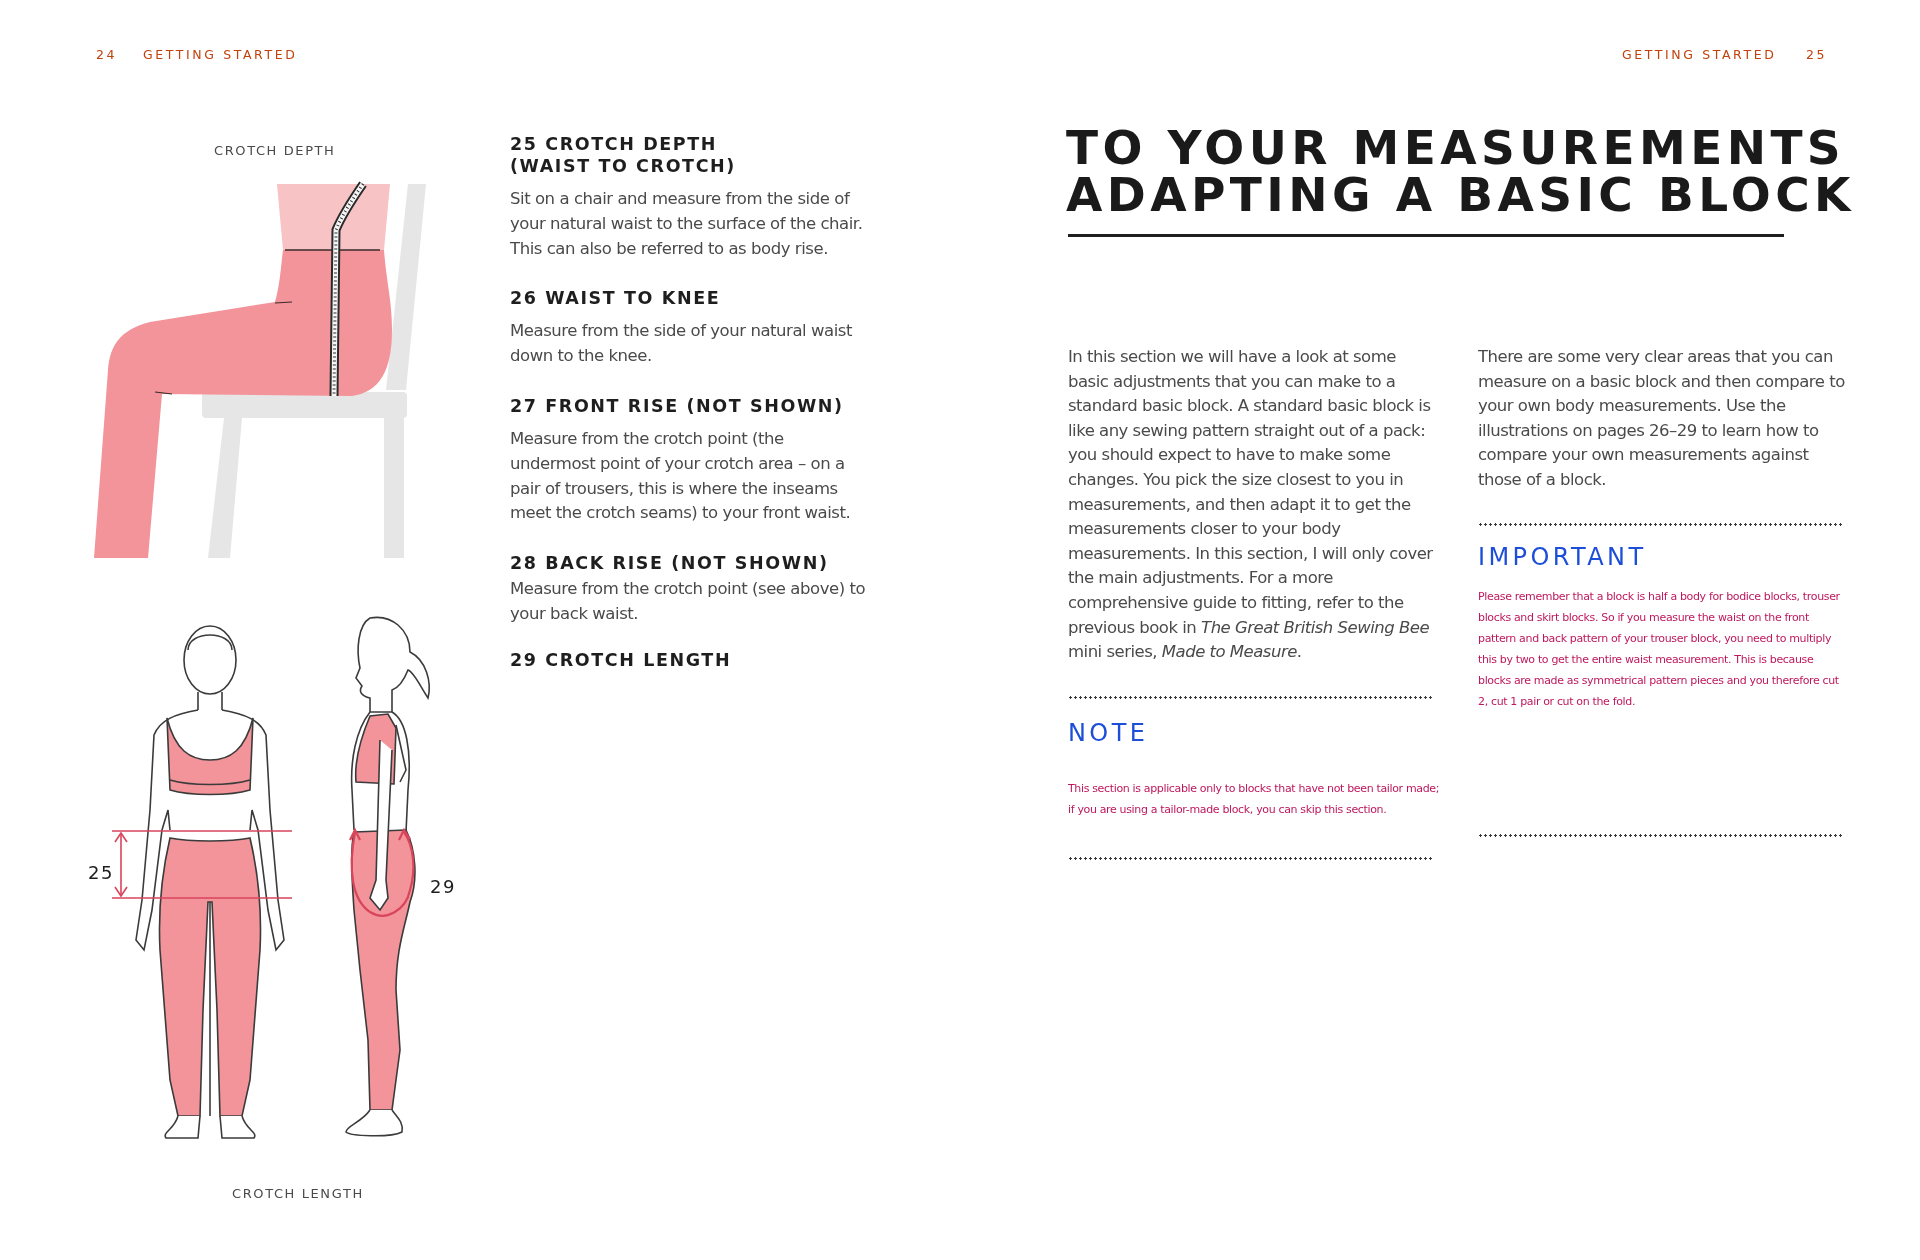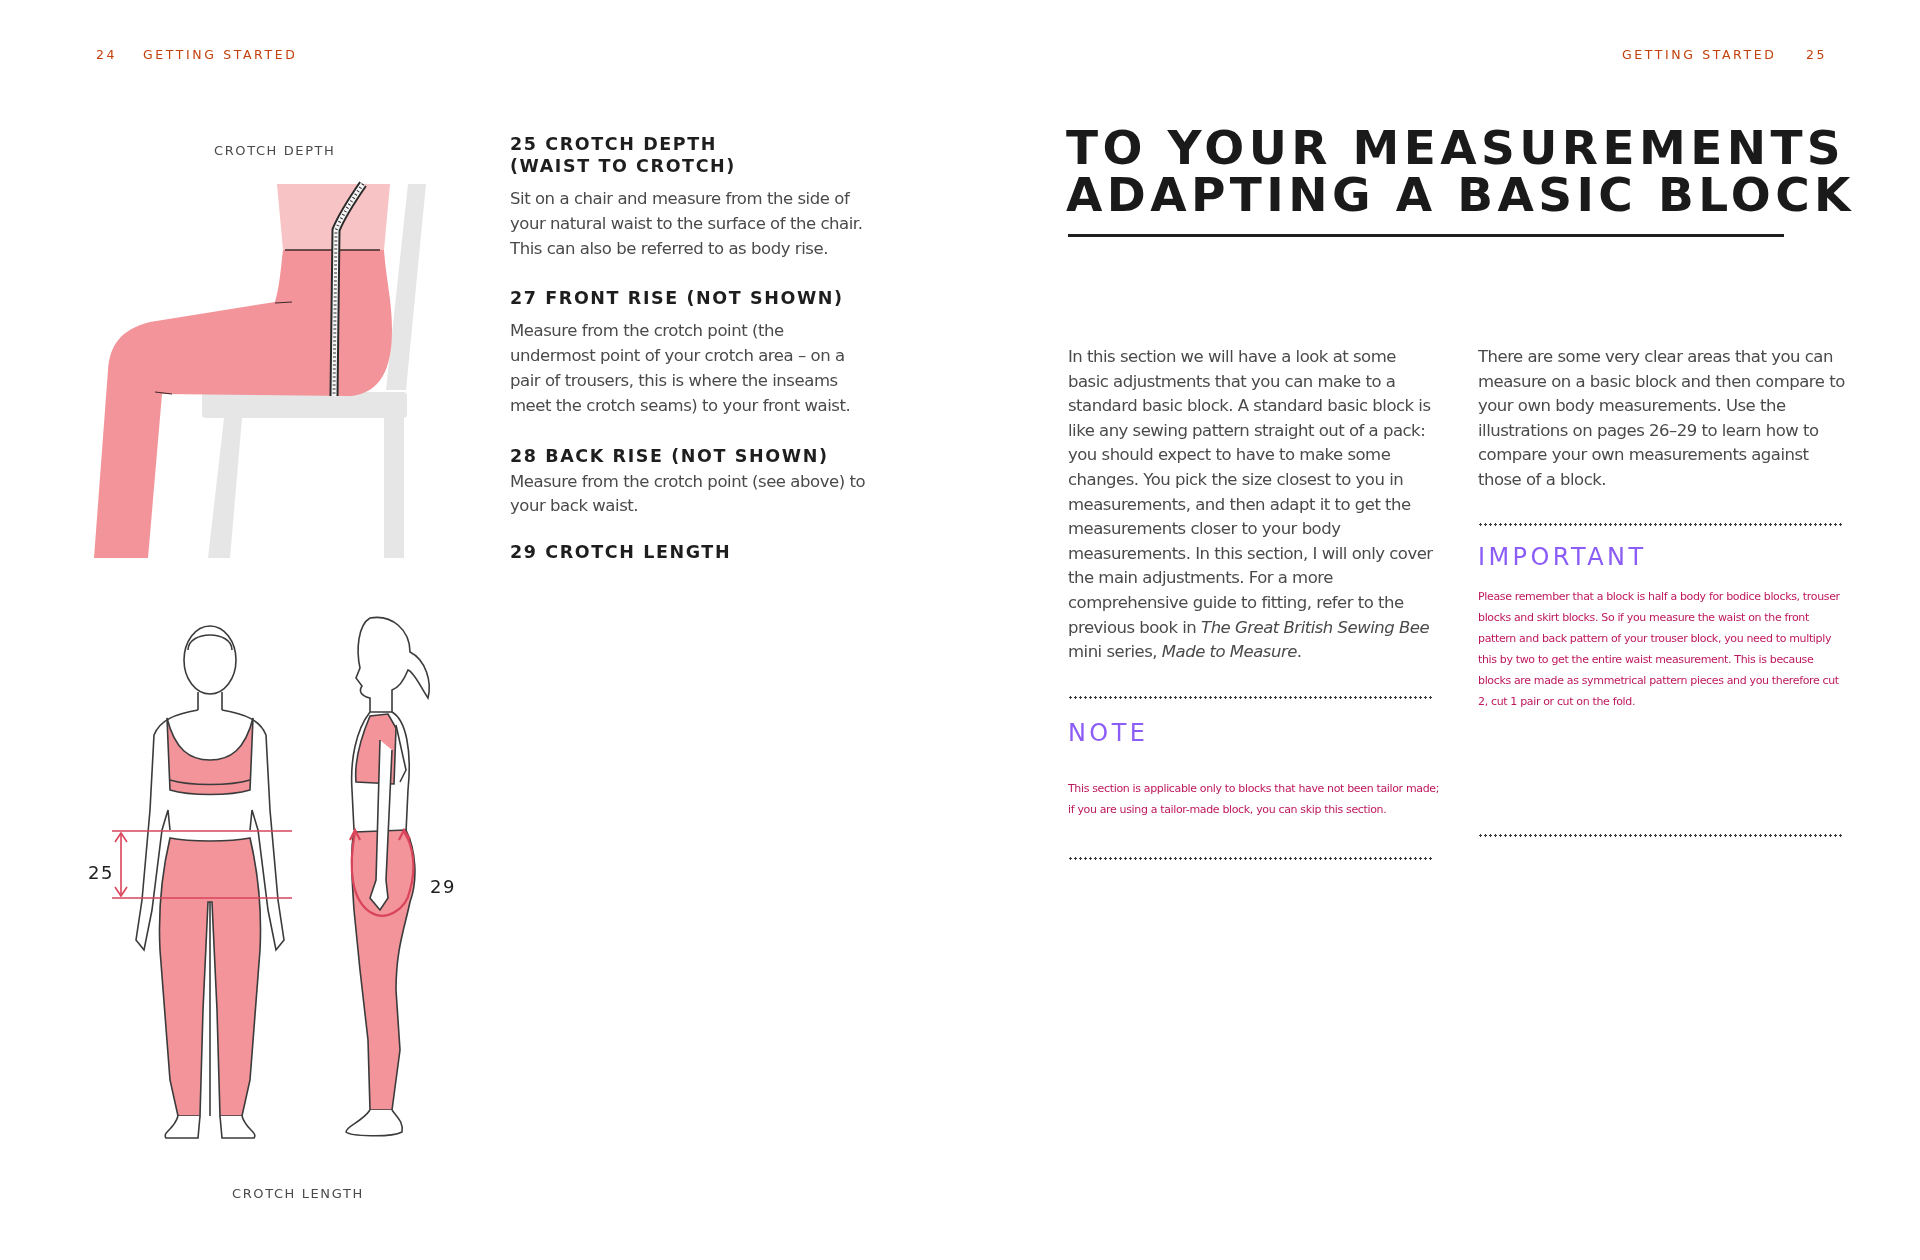--- a/index.html
+++ b/index.html
@@ -21,21 +21,21 @@
   .m-item.tight .m-head { margin-bottom: 3px; }
 
   
   .title { left: 1066px; top: 124px; font-size: 47px; font-weight: bold; letter-spacing: 4.4px; line-height: 47px; color: #1a1a1a; white-space: nowrap; }
   .title-rule { left: 1068px; top: 234px; width: 716px; height: 3px; background: #1f1f1f; }
 
   .col { width: 370px; }
   .col-text { font-size: 16.5px; line-height: 24.6px; color: #4a4a4a; letter-spacing: -0.5px; }
   .col-text em { font-style: italic; }
   .dots { height: 3px; background-image: radial-gradient(circle, #3a3a3a 1px, transparent 1.3px); background-size: 5px 3px; background-repeat: repeat-x; }
-  .box-head { font-size: 24px; letter-spacing: 3.4px; color: #8b5cf6; line-height: 28px; font-weight: normal; }
+  .box-head { font-size: 24px; letter-spacing: 3.4px; color: #1d4ed8; line-height: 28px; font-weight: normal; }
   .box-text { font-size: 11px; line-height: 21px; color: #be185d; letter-spacing: -0.35px; }
   .hl-num { font-size: 18px; letter-spacing: 1.6px; color: #1e1e1e; }
 </style>
 </head>
 <body>
 
 <div class="abs runhead" style="left:96px;">24</div>
 <div class="abs runhead" style="left:143px;">GETTING STARTED</div>
 
 <div class="abs caption" style="left:214px; top:143px;">CROTCH DEPTH</div>
@@ -122,20 +122,24 @@
 
 <div class="abs measure-col">
   <div class="m-item">
     <div class="m-head">
       <div>25 CROTCH DEPTH</div>
       <div>(WAIST TO CROTCH)</div>
     </div>
     <div class="m-body" style="width:370px;">Sit on a chair and measure from the side of your natural waist to the surface of the chair. This can also be referred to as body rise.</div>
   </div>
   <div class="m-item" style="margin-top:26px;">
+    <div class="m-head">26 WAIST TO KNEE</div>
+    <div class="m-body" style="width:360px;">Measure from the side of your natural waist down to the knee.</div>
+  </div>
+  <div class="m-item" style="margin-top:26px;">
     <div class="m-head">27 FRONT RISE (NOT SHOWN)</div>
     <div class="m-body" style="width:345px;">Measure from the crotch point (the undermost point of your crotch area – on a pair of trousers, this is where the inseams meet the crotch seams) to your front waist.</div>
   </div>
   <div class="m-item tight" style="margin-top:26px;">
     <div class="m-head">28 BACK RISE (NOT SHOWN)</div>
     <div class="m-body" style="width:375px;">Measure from the crotch point (see above) to your back waist.</div>
   </div>
   <div class="m-item" style="margin-top:20px;">
     <div class="m-head">29 CROTCH LENGTH</div>
   </div>

